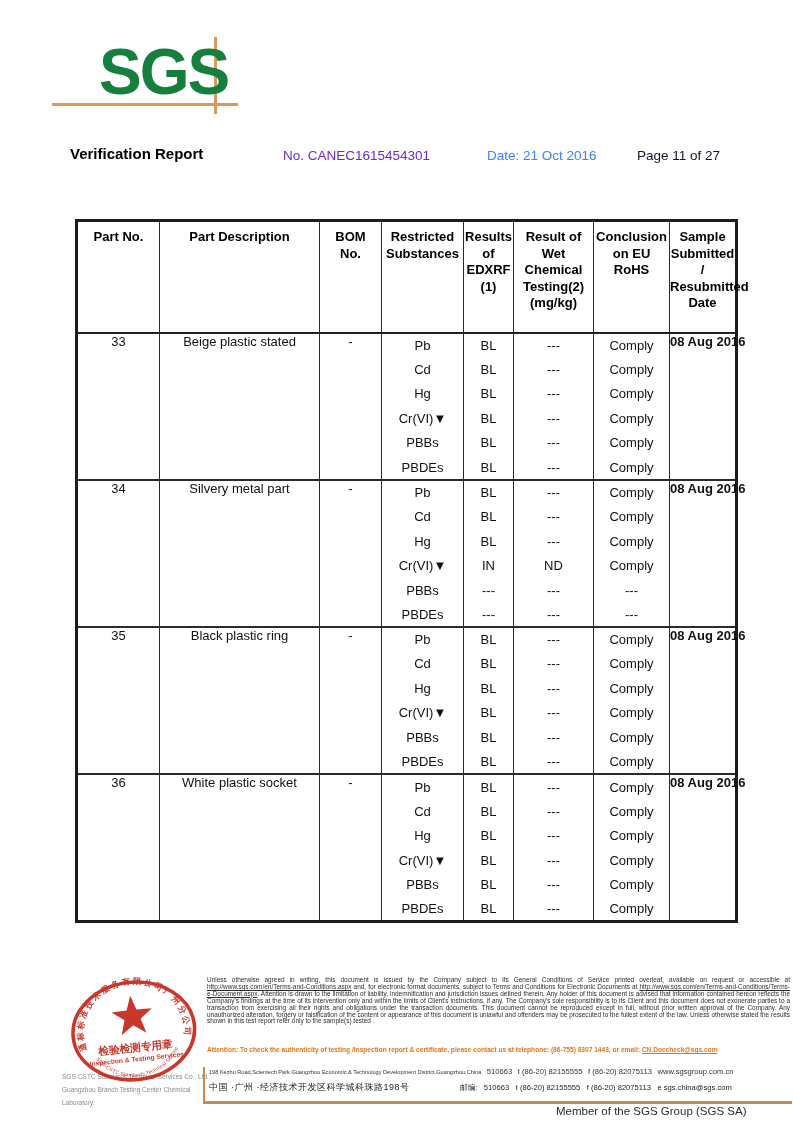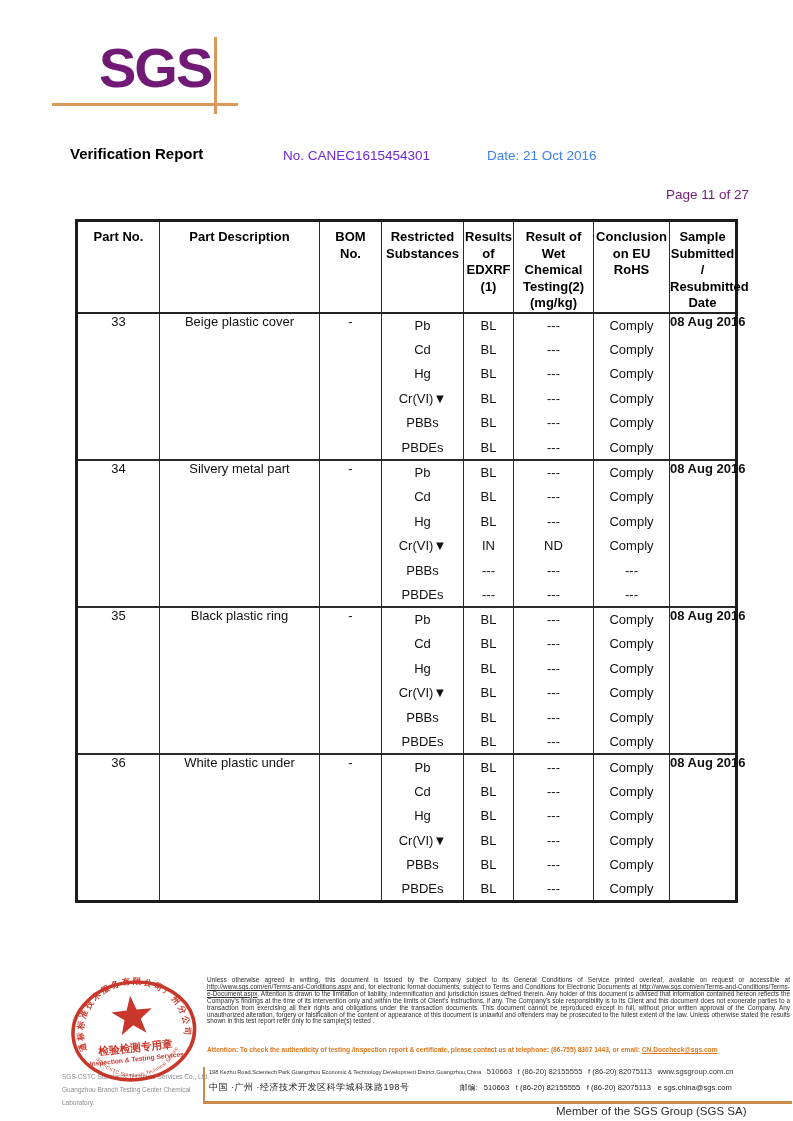--- a/index.html
+++ b/index.html
@@ -1,36 +1,36 @@
 <!DOCTYPE html>
 <html><head>
 <meta charset="utf-8">
 <style>
   * { margin:0; padding:0; box-sizing:border-box; }
   html,body { background:#ffffff; }
   body { font-family:"Liberation Sans", sans-serif; }
   .page { position:relative; width:793px; height:1121px; background:#ffffff; overflow:hidden; }
 
   
-  .logo-text { position:absolute; left:99px; top:40px; font-size:56px; font-weight:bold;
-               color:#701a75; letter-spacing:-2px; line-height:1; }
+  .logo-text { position:absolute; left:99px; top:40px; font-size:64px; font-weight:bold;
+               color:#15803d; letter-spacing:-2px; line-height:1; }
   .logo-hline { position:absolute; left:52px; top:103px; width:186px; height:3px; background:#d9995a; }
   .logo-vline { position:absolute; left:214px; top:37px; width:3px; height:77px; background:#d9995a; }
 
   
   .doc-title  { position:absolute; left:70px;  top:145px; font-size:15px; font-weight:bold; color:#000; }
   .report-no  { position:absolute; left:283px; top:148px; font-size:13.5px; color:#6d28d9; }
   .doc-date   { position:absolute; left:487px; top:148px; font-size:13.5px; color:#3b82f6; }
-  .page-info  { position:absolute; left:666px; top:148px; font-size:13.5px; color:#701a75;margin-top:39px; }
+  .page-info  { position:absolute; left:637px; top:148px; font-size:13.5px; color:#0f172a; }
 
   
   .report-table { position:absolute; left:75px; top:219px; width:660px;
                   border-collapse:collapse; table-layout:fixed; border:3px solid #1c1c1c; }
   .report-table th, .report-table td { border-left:1.5px solid #2b2b2b; }
-  .report-table th { border-bottom:2.5px solid #222; height:92px; font-size:13px; font-weight:bold;
+  .report-table th { border-bottom:2.5px solid #222; height:112px; font-size:13px; font-weight:bold;
                      vertical-align:top; padding-top:7px; white-space:pre-line; text-align:center;
                      line-height:16.5px; color:#000; }
   .report-table td { font-size:13px; text-align:center; color:#111; padding:0; }
   .substance-cell { height:24.55px; }
   .part-no-cell, .bom-no-cell { vertical-align:top; padding-top:9px; }
   .part-description-cell { vertical-align:top; padding-top:11px; text-align:left; padding-left:5px; }
   .sample-date-cell { vertical-align:top; padding-top:14px; font-size:12.5px; white-space:nowrap;font-weight:bold; }
   .group-start td { border-top:2px solid #2b2b2b; }
 
   
@@ -101,21 +101,21 @@
 RoHS</th>
         <th>Sample
 Submitted /
 Resubmitted
 Date</th>
       </tr>
     </thead>
     <tbody>
         <tr class="group-start">
           <td class="part-no-cell" rowspan="6">33</td>
-          <td class="part-description-cell" rowspan="6">Beige plastic cover</td>
+          <td class="part-description-cell" rowspan="6">Beige plastic stated</td>
           <td class="bom-no-cell" rowspan="6">-</td>
           <td class="substance-cell">Pb</td>
           <td class="edxrf-cell">BL</td>
           <td class="wet-cell">---</td>
           <td class="conclusion-cell">Comply</td>
           <td class="sample-date-cell" rowspan="6">08 Aug 2016</td>
         </tr>
         <tr>
           <td class="substance-cell">Cd</td>
           <td class="edxrf-cell">BL</td>
@@ -221,21 +221,21 @@
           <td class="conclusion-cell">Comply</td>
         </tr>
         <tr>
           <td class="substance-cell">PBDEs</td>
           <td class="edxrf-cell">BL</td>
           <td class="wet-cell">---</td>
           <td class="conclusion-cell">Comply</td>
         </tr>
         <tr class="group-start">
           <td class="part-no-cell" rowspan="6">36</td>
-          <td class="part-description-cell" rowspan="6">White plastic under</td>
+          <td class="part-description-cell" rowspan="6">White plastic socket</td>
           <td class="bom-no-cell" rowspan="6">-</td>
           <td class="substance-cell">Pb</td>
           <td class="edxrf-cell">BL</td>
           <td class="wet-cell">---</td>
           <td class="conclusion-cell">Comply</td>
           <td class="sample-date-cell" rowspan="6">08 Aug 2016</td>
         </tr>
         <tr>
           <td class="substance-cell">Cd</td>
           <td class="edxrf-cell">BL</td>

